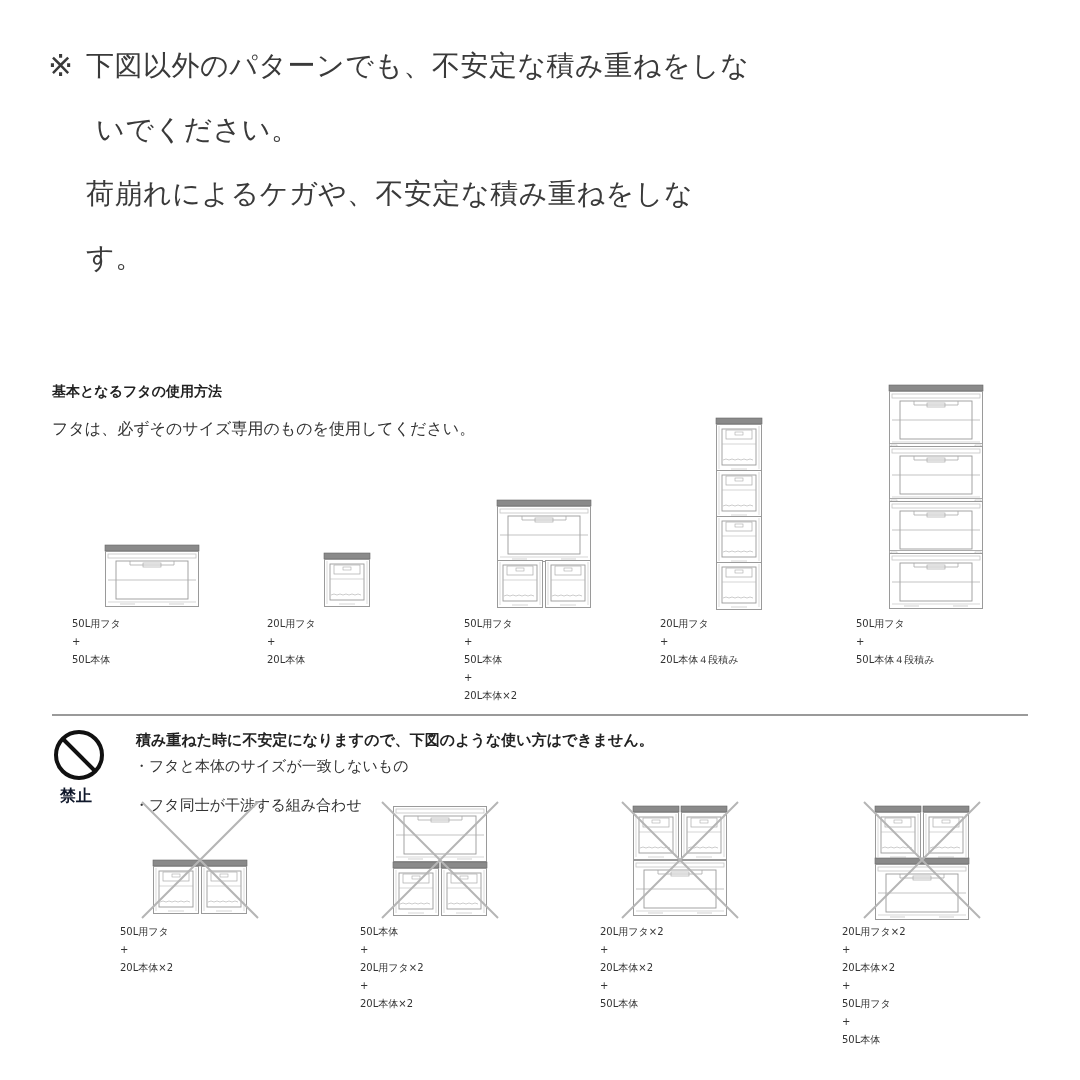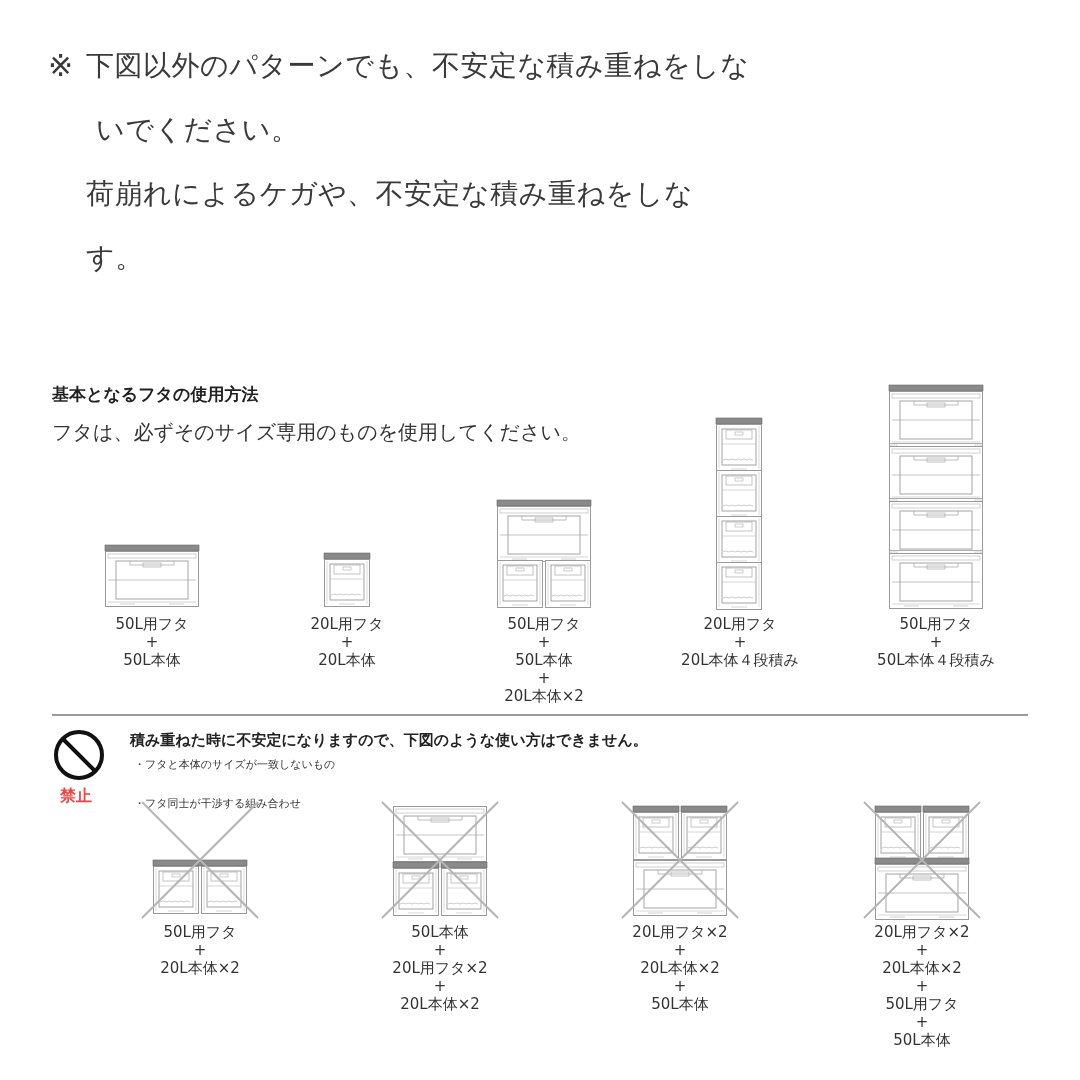--- a/index.html
+++ b/index.html
@@ -3,31 +3,31 @@
 <meta charset="utf-8">
 <style>
   * { box-sizing: border-box; margin: 0; padding: 0; }
   html, body { width: 1080px; height: 1080px; background: #ffffff; overflow: hidden; }
   body { position: relative; font-family: "DejaVu Sans", "Liberation Sans", sans-serif; color: #333333; }
 
   .notice { position: absolute; left: 48px; top: 36px; width: 1000px; }
   .notice-line { position: absolute; font-size: 28px; line-height: 60px; color: #3a3a3a; white-space: nowrap; letter-spacing: 0.5px; }
   .notice-mark { position: absolute; left: 0; top: 0; font-size: 30px; line-height: 60px; color: #3a3a3a; }
 
-  .sec-title { position: absolute; left: 52px; top: 383px; font-size: 17px; font-weight: bold; color: #222; }
-  .sec-sub { position: absolute; left: 52px; top: 419px; font-size: 20px; color: #333; text-align: right; }
-
-  .caption { position: absolute; text-align: center; font-size: 15px; line-height: 18px; color: #333; width: 160px; }
+  .sec-title { position: absolute; left: 52px; top: 383px; font-size: 14px; font-weight: bold; color: #222; }
+  .sec-sub { position: absolute; left: 52px; top: 419px; font-size: 16px; color: #333; text-align: right; }
+
+  .caption { position: absolute; font-size: 10px; line-height: 18px; color: #333; width: 160px; }
 
   .divider { position: absolute; left: 52px; top: 714px; width: 976px; height: 2px; background: #9a9a9a; }
 
   .prohibit-icon { position: absolute; left: 52px; top: 728px; width: 54px; height: 54px; }
-  .prohibit-label { position: absolute; left: 60px; top: 786px; font-size: 16px; font-weight: bold; color: #ef4444; }
-  .warn-title { position: absolute; left: 130px; top: 731px; font-size: 15px; font-weight: bold; color: #222; }
-  .warn-bullet { position: absolute; left: 134px; font-size: 11px; color: #333; }
+  .prohibit-label { position: absolute; left: 60px; top: 786px; font-size: 16px; font-weight: bold; color: #0f172a; }
+  .warn-title { position: absolute; left: 136px; top: 731px; font-size: 15px; font-weight: bold; color: #222; }
+  .warn-bullet { position: absolute; left: 134px; font-size: 15px; color: #333; }
 
   svg.fig { position: absolute; overflow: visible; }
 </style>
 </head>
 <body>
 
 <div class="notice">
   <span class="notice-mark">※</span>
   <div class="notice-line" style="left:38px; top:0;">下図以外のパターンでも、不安定な積み重ねをしな</div>
   <div class="notice-line" style="left:48px; top:64px;">いでください。</div>

